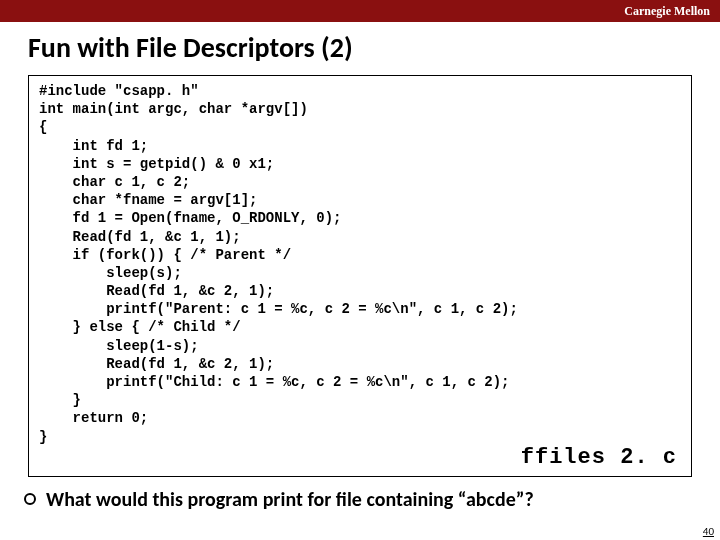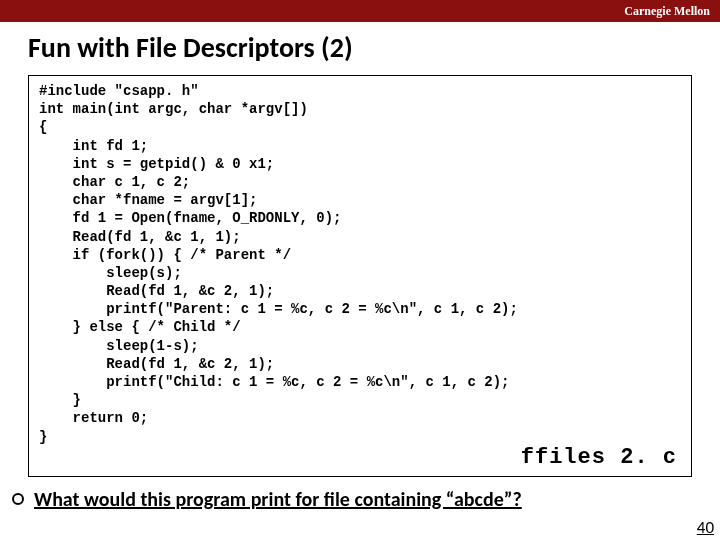--- a/index.html
+++ b/index.html
@@ -4,24 +4,24 @@
 <style>
   * { margin: 0; padding: 0; box-sizing: border-box; }
   html, body { width: 720px; height: 540px; background: #fff; font-family: Calibri, Arial, sans-serif; overflow: hidden; }
   .slide { width: 720px; height: 540px; position: relative; }
   .topbar { background: #8a1010; height: 22px; display: flex; justify-content: flex-end; align-items: center; padding-right: 10px; }
   .brand { color: #fff; font-size: 12px; font-family: "Times New Roman", serif; font-weight: bold; }
   .title { font-size: 28px; font-weight: bold; color: #000; padding: 8px 10px 10px 28px; }
   .codebox { margin: 0 28px; border: 1.5px solid #000; background: #fff; padding: 6px 10px 4px 10px; position: relative; height: 402px; }
   .code { font-family: "Courier New", Courier, monospace; font-size: 14px; font-weight: bold; line-height: 1.3; white-space: pre; }
   .filename { position: absolute; right: 14px; bottom: 6px; font-family: "Courier New", Courier, monospace; font-size: 22px; font-weight: bold; color: #000; letter-spacing: 1px; }
-  .bullet-row { display: flex; align-items: center; padding: 10px 0 0 12px; text-decoration: underline; }
+  .bullet-row { display: flex; align-items: center; padding: 10px 0 0 24px; }
   .bullet { width: 12px; height: 12px; border: 2px solid #000; border-radius: 50%; margin-right: 10px; flex-shrink: 0; }
   .question { font-size: 20px; font-weight: bold; color: #000; }
-  .pagenum { position: absolute; right: 6px; bottom: 2px; font-size: 17px; color: #000; text-decoration: underline; }
+  .pagenum { position: absolute; right: 6px; bottom: 2px; font-size: 11px; color: #000; text-decoration: underline; }
 </style>
 </head>
 <body>
 
 <div class="slide">
   <div class="topbar">
     <span class="brand">Carnegie Mellon</span>
   </div>
 
   <div class="title">Fun with File Descriptors (2)</div>

